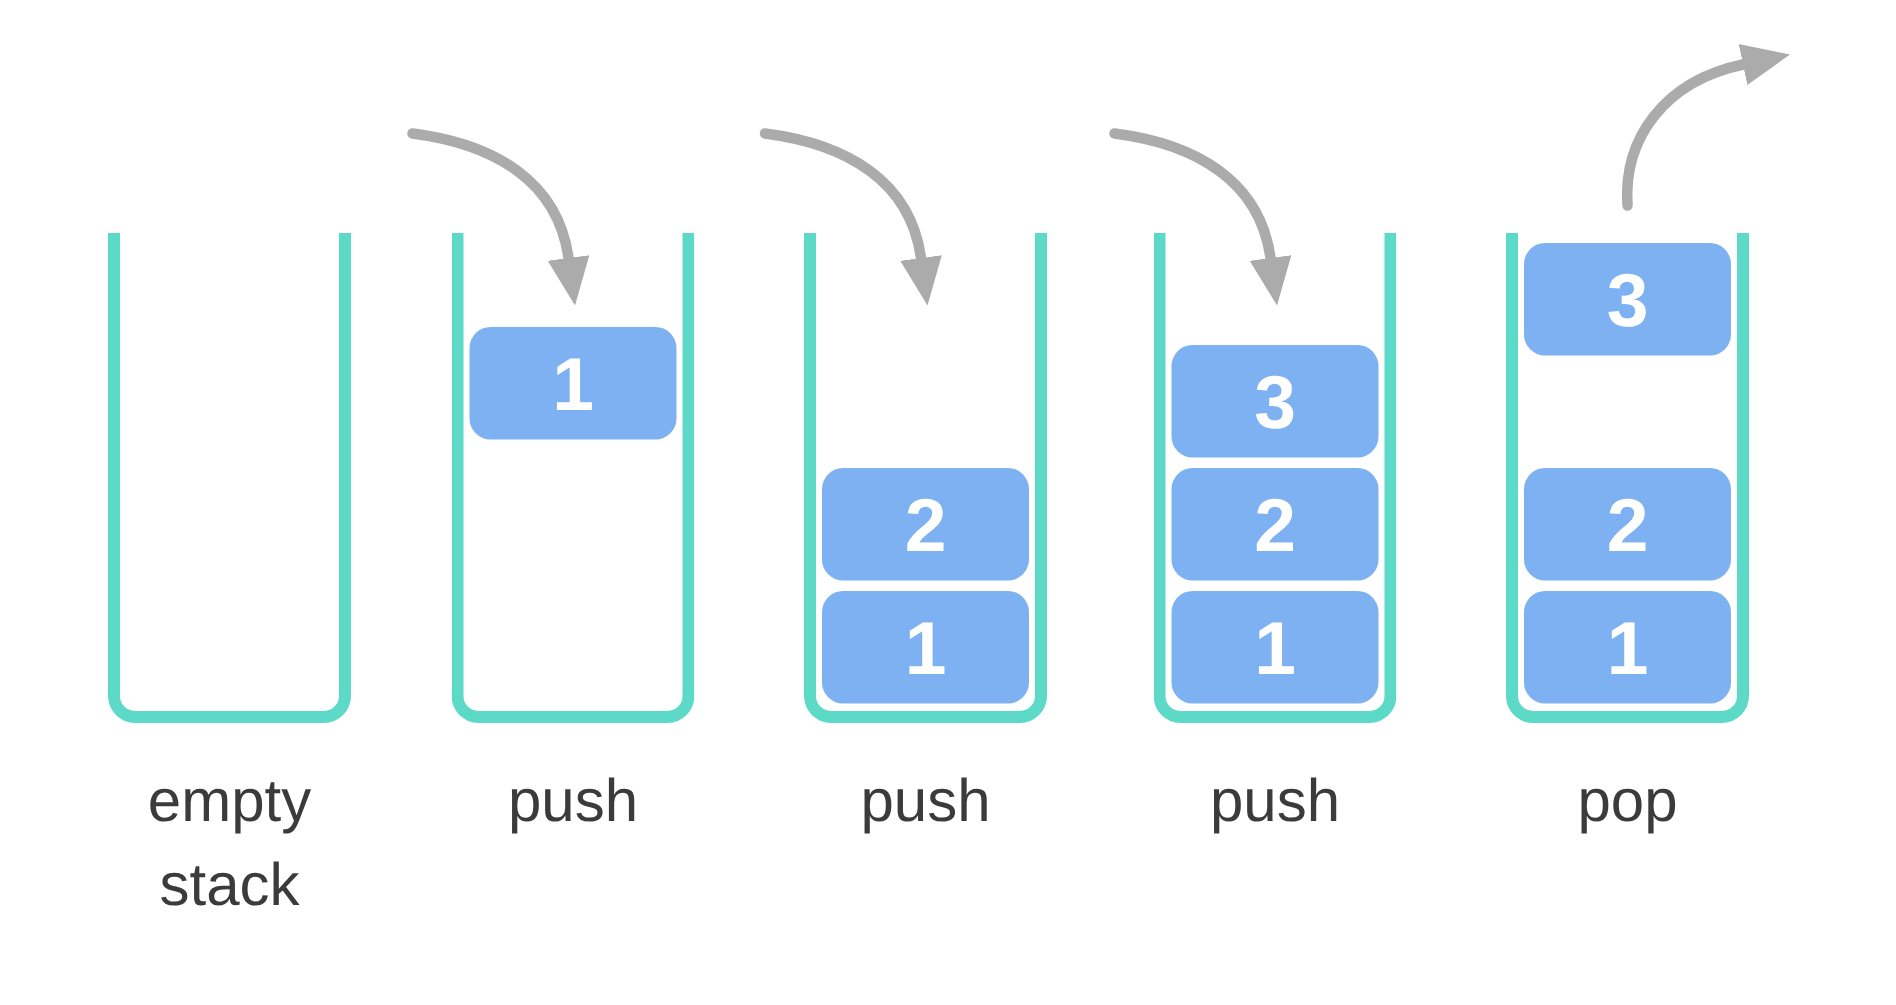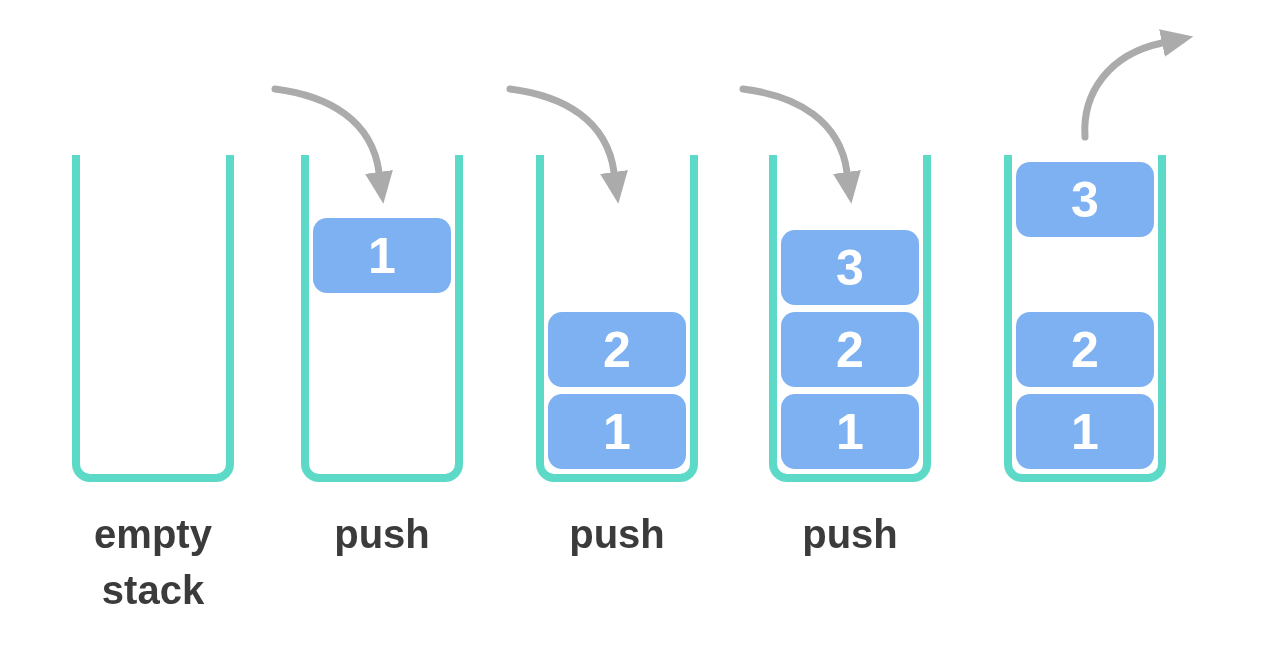--- a/index.html
+++ b/index.html
@@ -64,21 +64,21 @@
   .pos-slot2   { top: 312px; }
   .pos-slot1   { top: 394px; }
   .stage-label {
     position: absolute;
     top: 506px;
     left: 0;
     width: 162px;
     text-align: center;
     color: #3b3b3b;
     font-size: 40px;
-    font-weight: 700;
+    font-weight: 400;
     line-height: 56px;
   }
 </style>
 </head>
 <body>
 
 <div class="canvas">
 
   <svg class="arrows-overlay" width="1264" height="670" viewBox="0 0 1264 670" xmlns="http://www.w3.org/2000/svg">
     <defs>
@@ -134,15 +134,16 @@
     <div class="well"></div>
     <div class="box pos-rim">
       <span class="box-num">3</span>
     </div>
     <div class="box pos-slot2">
       <span class="box-num">2</span>
     </div>
     <div class="box pos-slot1">
       <span class="box-num">1</span>
     </div>
+    <div class="stage-label">pop</div>
   </div>
 
 </div>
 
 </body></html>

